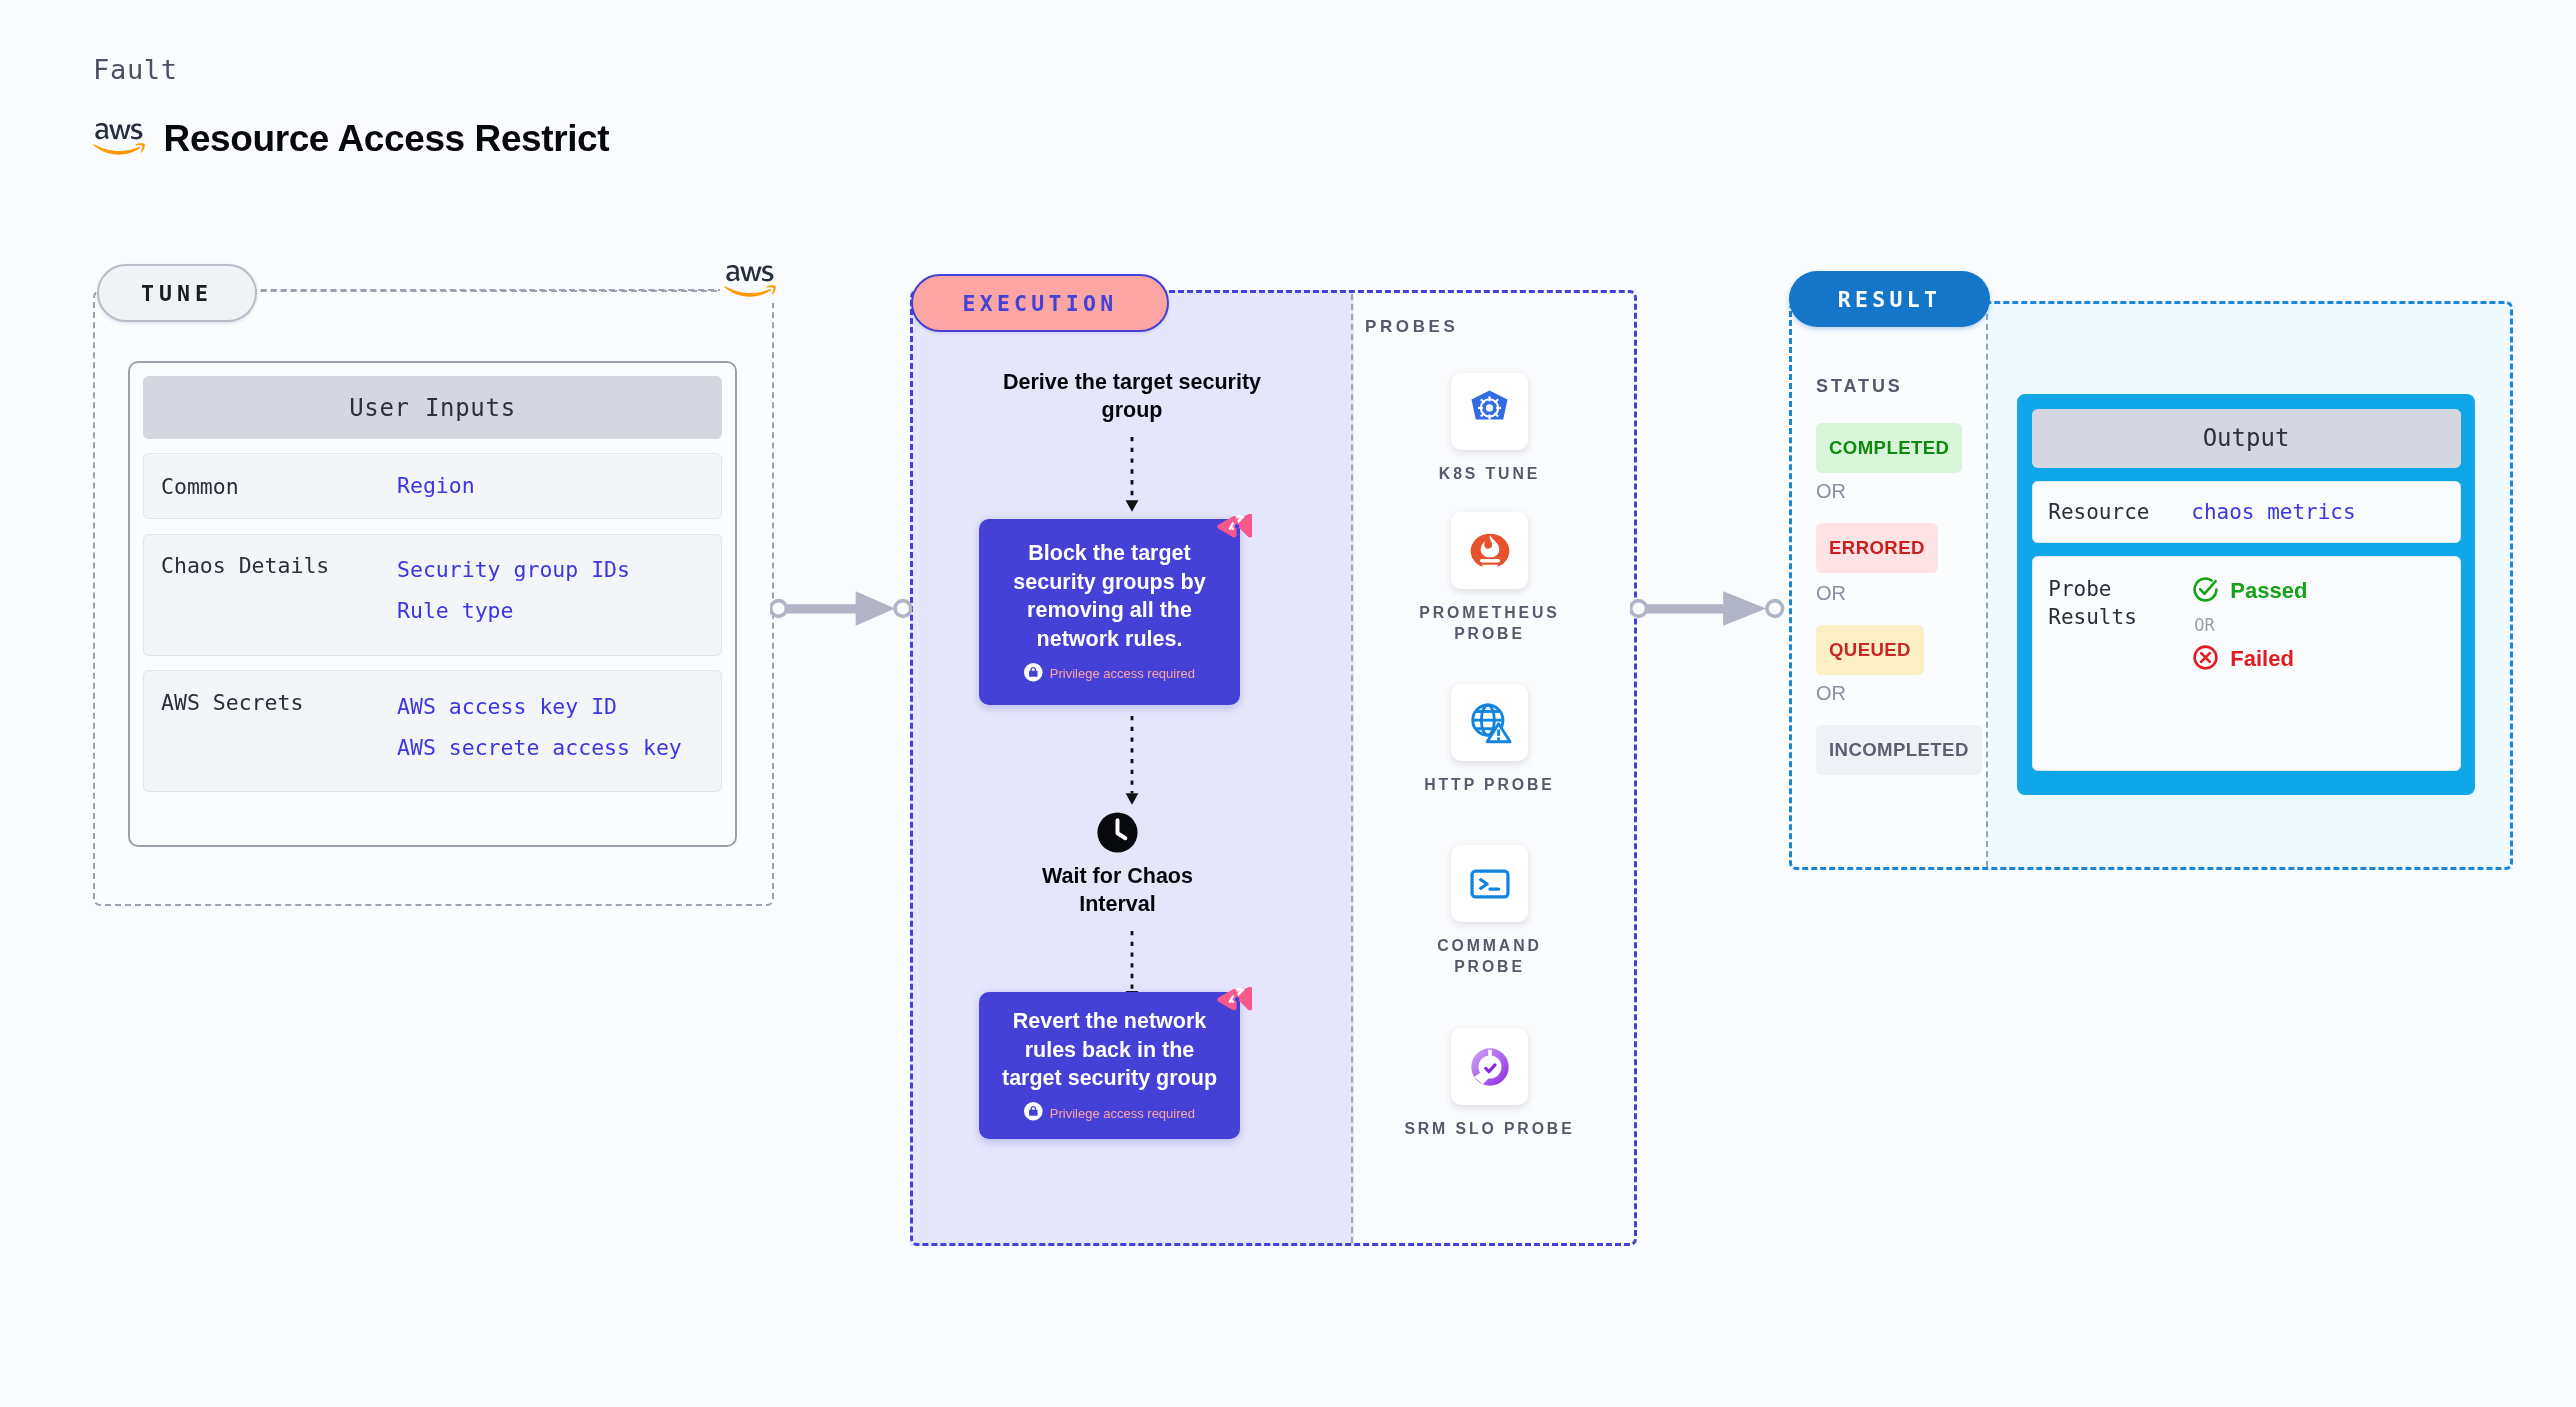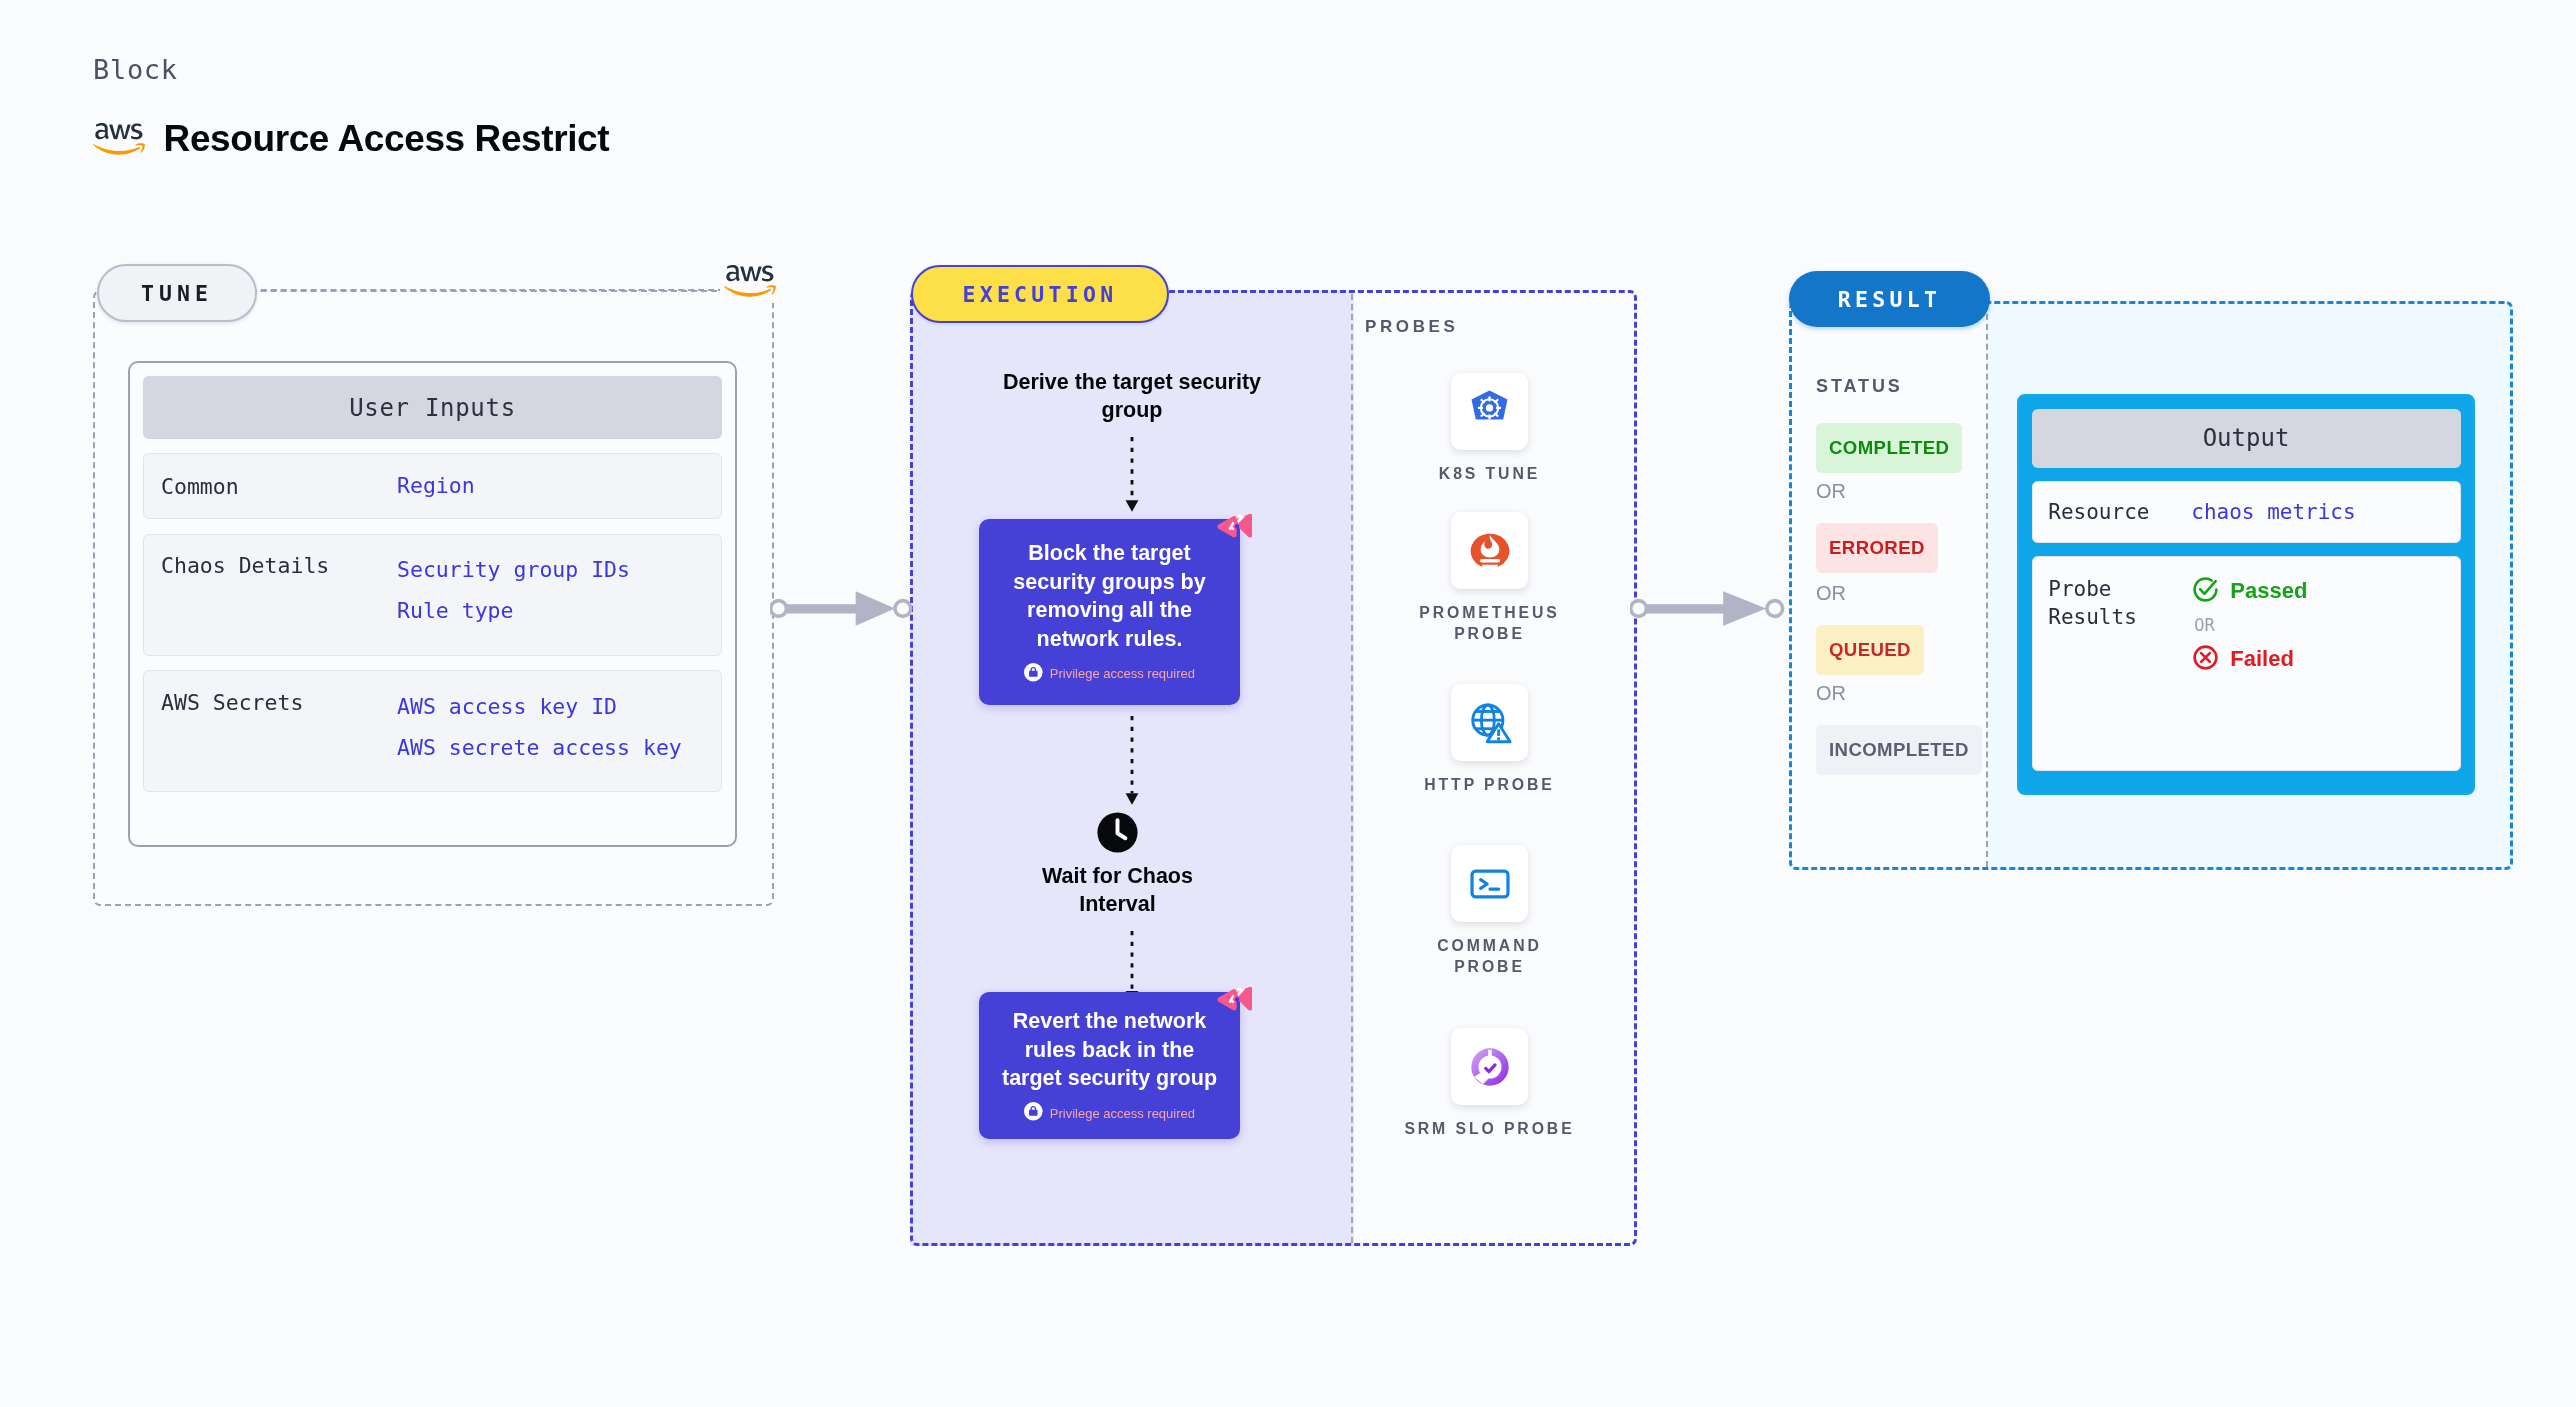--- a/index.html
+++ b/index.html
@@ -100,22 +100,22 @@
   #exec-frame {
     left: 910px; top: 290px; width: 727px; height: 956px;
     border: 3.6px dashed #4540d6;
     box-sizing: border-box;
   }
   #exec-fill {
     position: absolute; left: 910px; top: 290px; width: 444px; height: 956px;
     background: #e6e6fb; box-sizing: border-box;
   }
   #exec-pill {
-    left: 911px; top: 265px; width: 254px; height: 54px;
-    background: #fde047; border: 2.9px solid #4540d6;
+    left: 911px; top: 274px; width: 254px; height: 54px;
+    background: #fca5a5; border: 2.9px solid #4540d6;
     color: #4540d6; font-size: 21.5px;
     box-shadow: 0 1.4px 3.6px rgba(60,55,190,.14);
     text-align: center;
   }
   #probes-divider {
     position: absolute; left: 1351px; top: 294px; height: 949px; width: 0;
     border-left: 2.9px dashed #a3a7b4;
   }
   #probes-label {
     position: absolute; left: 1365px; top: 317px;
@@ -227,21 +227,21 @@
   .ok { font-family:"DejaVu Sans Mono", monospace; font-size: 21px; color:#2b2e3a; }
   .ov { font-family:"DejaVu Sans Mono", monospace; font-size: 21px; color:#3b37e0; }
   .res-line { display:flex; align-items:center; gap: 10px; }
   .res-pass { color:#16a317; font-size: 22px; font-weight: bold; }
   .res-fail { color:#e01b22; font-size: 22px; font-weight: bold; }
   .res-or { color:#9aa0b0; font-size: 17px; margin: 8.6px 0 8.6px 2.9px; font-family:"DejaVu Sans Mono", monospace;}
 </style>
 </head>
 <body>
 
-<div id="fault-label">Block</div>
+<div id="fault-label">Fault</div>
 
 <div id="title-row">
   <span>
     <svg class="aws-logo" width="52" height="34" viewBox="0 0 90 56">
       <path fill="#252f3e" d="M25.6 20.3c0 1.1.1 2 .3 2.6.3.6.6 1.3 1 2 .2.2.2.5.2.7 0 .3-.2.6-.6.9l-1.9 1.3c-.3.2-.6.3-.8.3-.3 0-.6-.2-.9-.5-.4-.5-.8-1-1.1-1.5-.3-.6-.6-1.2-1-1.9-2.3 2.7-5.2 4.1-8.7 4.1-2.5 0-4.4-.7-5.9-2.1-1.4-1.4-2.2-3.3-2.2-5.7 0-2.5.9-4.5 2.7-6.1 1.8-1.5 4.2-2.3 7.3-2.3 1 0 2 .1 3.1.2 1.1.2 2.2.4 3.4.7v-2.2c0-2.3-.5-3.9-1.4-4.8-1-.9-2.6-1.4-5-1.4-1.1 0-2.2.1-3.3.4-1.1.3-2.2.6-3.3 1-.5.2-.8.3-1.1.4-.2 0-.4.1-.5.1-.4 0-.6-.3-.6-.9V4.1c0-.5.1-.8.2-1 .1-.2.4-.4.8-.6 1.1-.6 2.3-1 3.8-1.4C11.6.7 13.2.5 14.9.5c3.6 0 6.3.8 8 2.5 1.7 1.6 2.6 4.1 2.6 7.5v9.8h.1zm-12 4.5c1 0 2.1-.2 3.2-.6s2.1-1.1 2.9-2c.5-.6.9-1.2 1.1-2 .2-.7.3-1.6.3-2.7v-1.3c-.9-.2-1.8-.4-2.8-.5-1-.1-1.9-.2-2.9-.2-2 0-3.5.4-4.5 1.2-1 .8-1.5 2-1.5 3.5 0 1.4.4 2.5 1.1 3.2.7.9 1.8 1.4 3.1 1.4zm23.7 3.2c-.6 0-1-.1-1.2-.3-.3-.2-.5-.7-.7-1.3L28.5 5.2c-.2-.6-.3-1.1-.3-1.3 0-.5.3-.8.8-.8h3c.6 0 1.1.1 1.3.3.3.2.5.7.7 1.3L39 23.4l4.6-18.7c.1-.6.4-1.1.6-1.3.3-.2.7-.3 1.3-.3h2.5c.6 0 1.1.1 1.3.3.3.2.5.7.6 1.3l4.7 18.9 4.7-18.9c.2-.6.4-1.1.7-1.3.3-.2.7-.3 1.3-.3h2.8c.5 0 .8.3.8.8 0 .2 0 .3-.1.5 0 .2-.1.5-.2.8l-6.6 21.2c-.2.6-.4 1.1-.7 1.3-.3.2-.7.3-1.2.3h-2.7c-.6 0-1.1-.1-1.3-.3-.3-.2-.5-.7-.6-1.4L47 8.4l-4.6 18.2c-.2.6-.4 1.1-.6 1.4-.3.2-.8.3-1.3.3h-2.2v-.3zm37.8.8c-1.6 0-3.2-.2-4.8-.6-1.5-.4-2.7-.8-3.5-1.2-.5-.3-.8-.6-.9-.9-.1-.3-.2-.5-.2-.8v-1.4c0-.6.2-.9.6-.9.2 0 .3 0 .5.1.2.1.4.2.7.3 1 .4 2 .8 3.2 1 1.2.2 2.3.3 3.5.3 1.9 0 3.3-.3 4.3-1 1-.6 1.5-1.6 1.5-2.8 0-.8-.3-1.5-.8-2-.5-.6-1.5-1.1-2.9-1.5l-4.2-1.3c-2.1-.7-3.7-1.7-4.6-3-1-1.3-1.4-2.7-1.4-4.2 0-1.2.3-2.3.8-3.2.5-.9 1.2-1.8 2.1-2.4.9-.7 1.9-1.2 3.1-1.6 1.2-.4 2.4-.5 3.7-.5.7 0 1.3 0 2 .1.7.1 1.3.2 1.9.3.6.1 1.1.3 1.6.5.5.2.9.3 1.2.5.4.2.6.4.8.7.2.2.2.5.2.9v1.3c0 .6-.2.9-.6.9-.2 0-.6-.1-1-.3-1.5-.7-3.2-1-5-1-1.7 0-3 .3-4 .8-.9.6-1.4 1.4-1.4 2.6 0 .8.3 1.5.9 2.1.6.6 1.7 1.1 3.2 1.6l4.1 1.3c2.1.7 3.6 1.6 4.5 2.8.9 1.2 1.3 2.6 1.3 4.1 0 1.2-.2 2.4-.7 3.4-.5 1-1.2 1.9-2.1 2.6-.9.7-2 1.3-3.3 1.7-1.4.4-2.8.6-4.3.6z"></path>
       <path fill="#f90" d="M81.1 44.2c-9.8 7.2-24 11.1-36.2 11.1-17.1 0-32.5-6.3-44.1-16.8-.9-.8-.1-1.9 1-1.3 12.6 7.3 28.1 11.7 44.2 11.7 10.8 0 22.7-2.3 33.6-6.9 1.7-.7 3 1.1 1.5 2.2z"></path>
       <path fill="#f90" d="M85.2 39.6c-1.3-1.6-8.3-.8-11.4-.4-.9.1-1.1-.7-.3-1.3 5.6-3.9 14.8-2.8 15.9-1.5 1.1 1.4-.3 10.6-5.6 15-.8.7-1.6.3-1.2-.6 1.2-3 4-9.6 2.6-11.2z"></path>
     </svg>
   </span>
   <span id="page-title">Resource Access Restrict</span>

